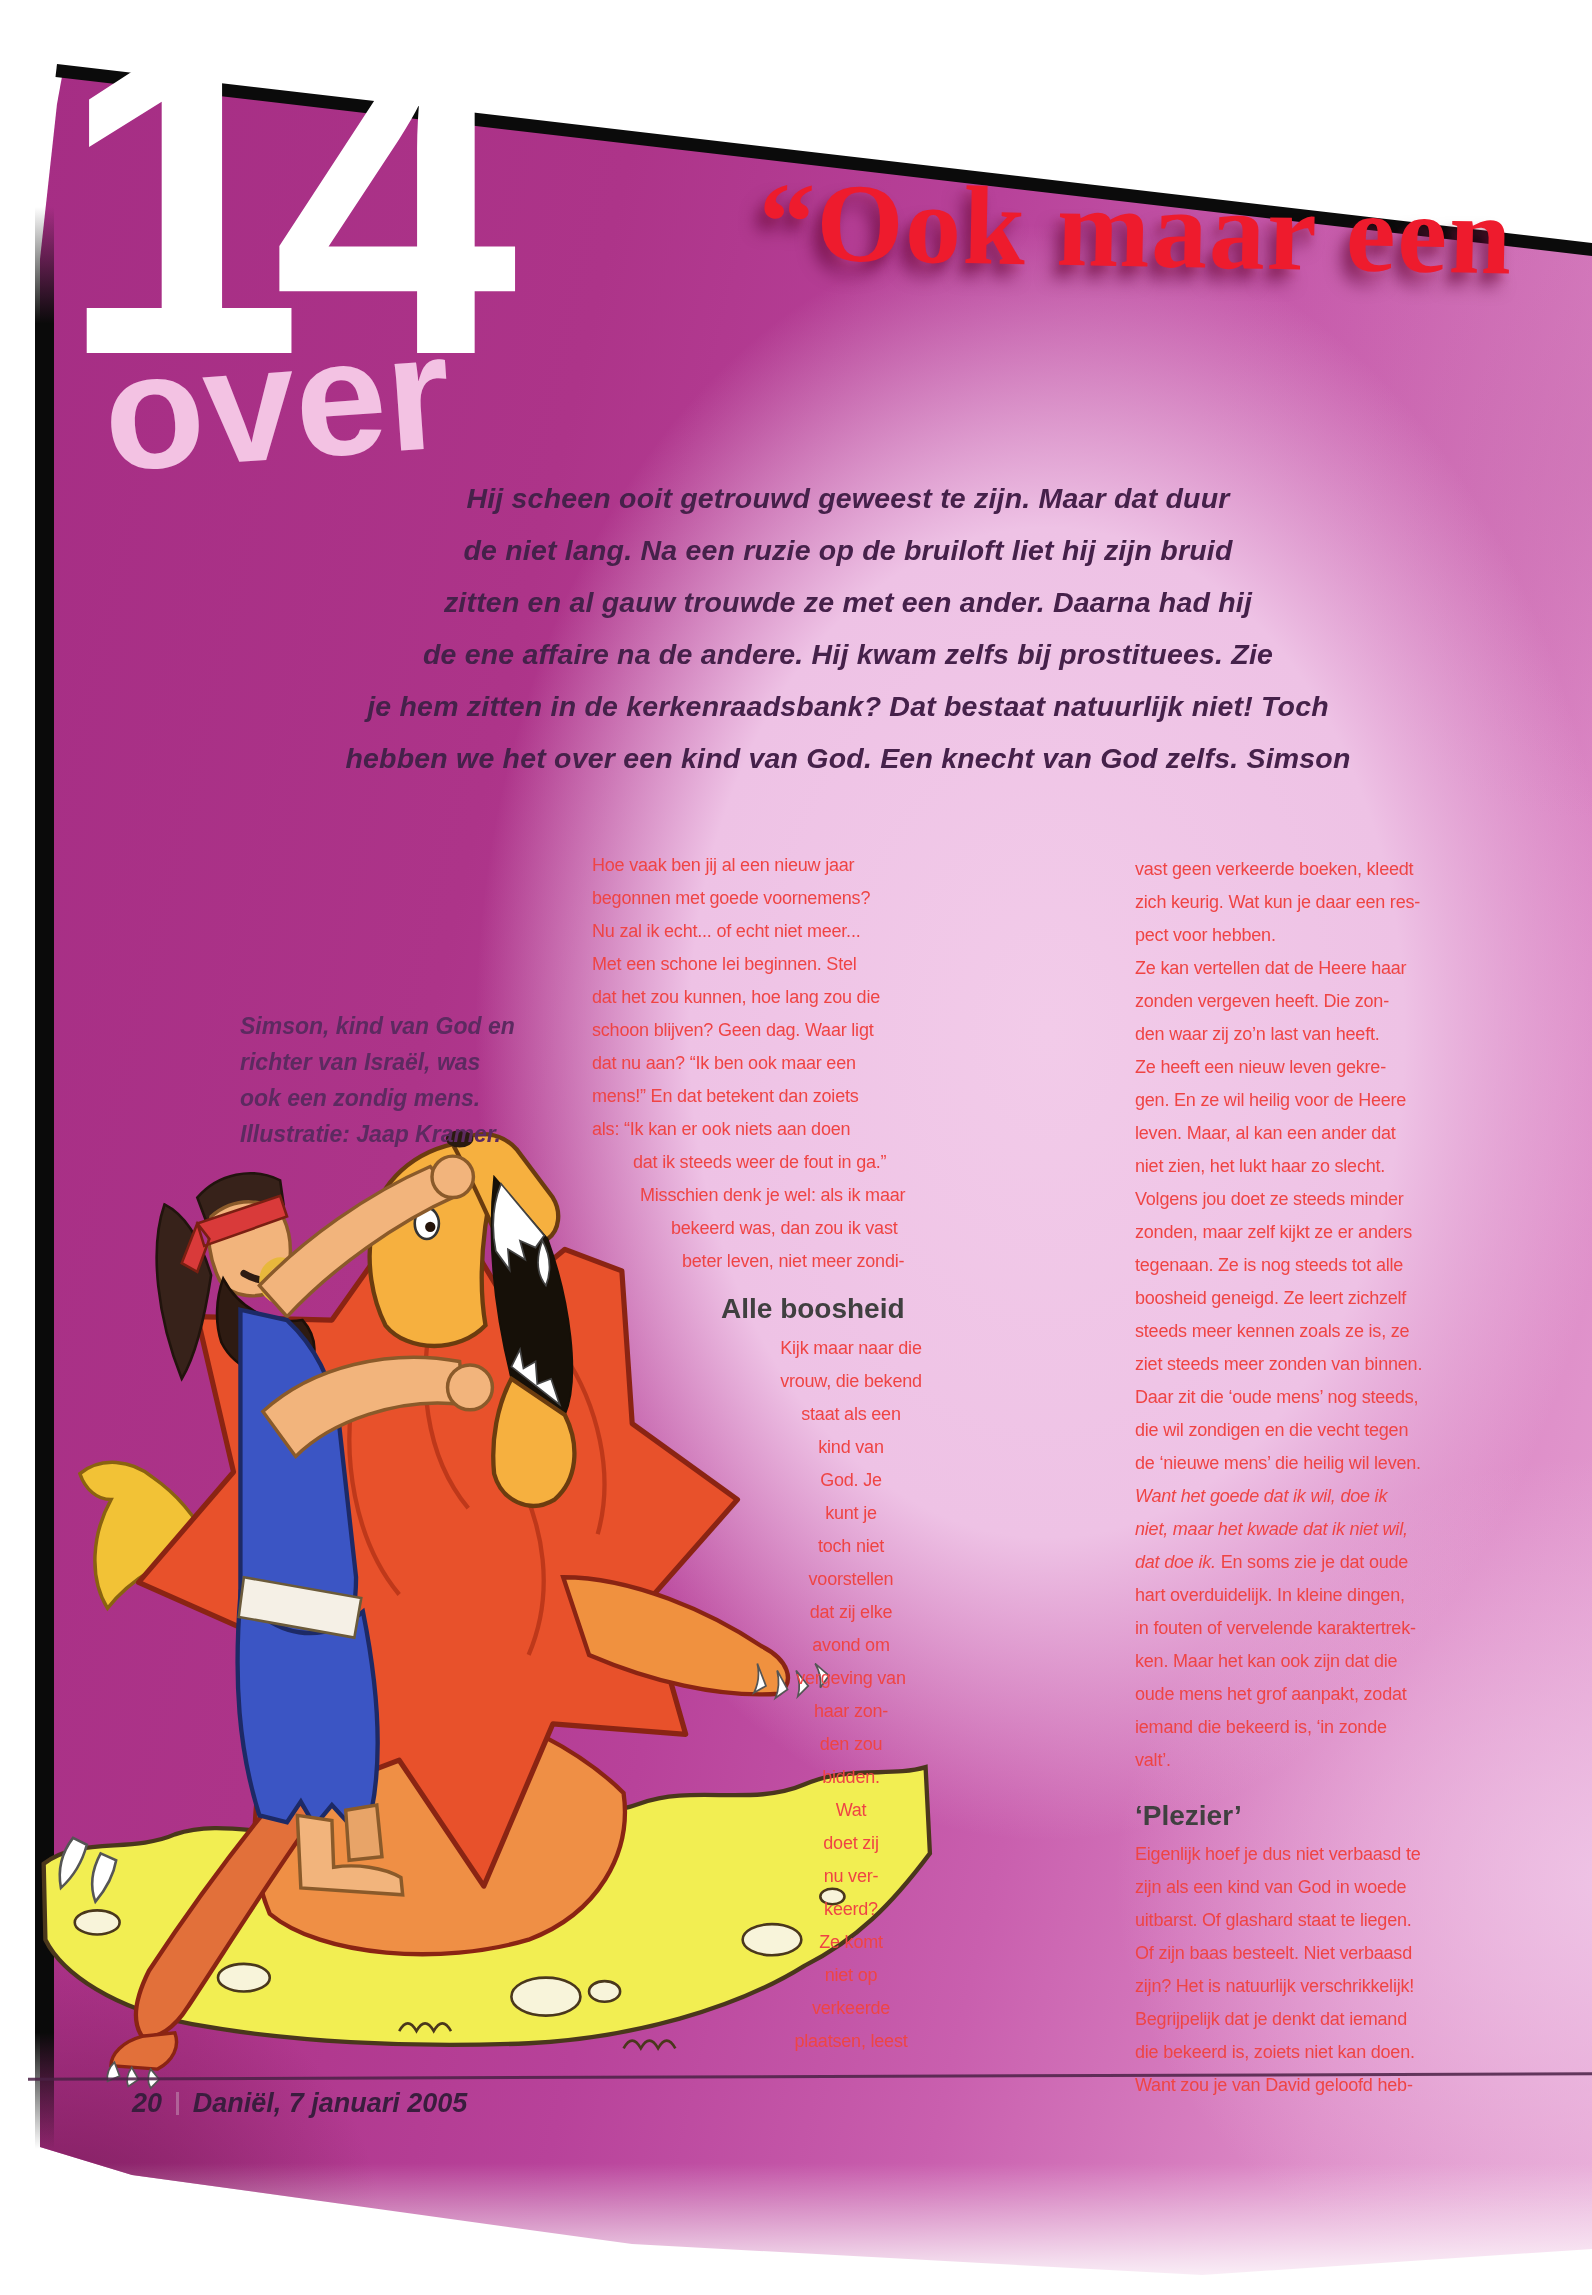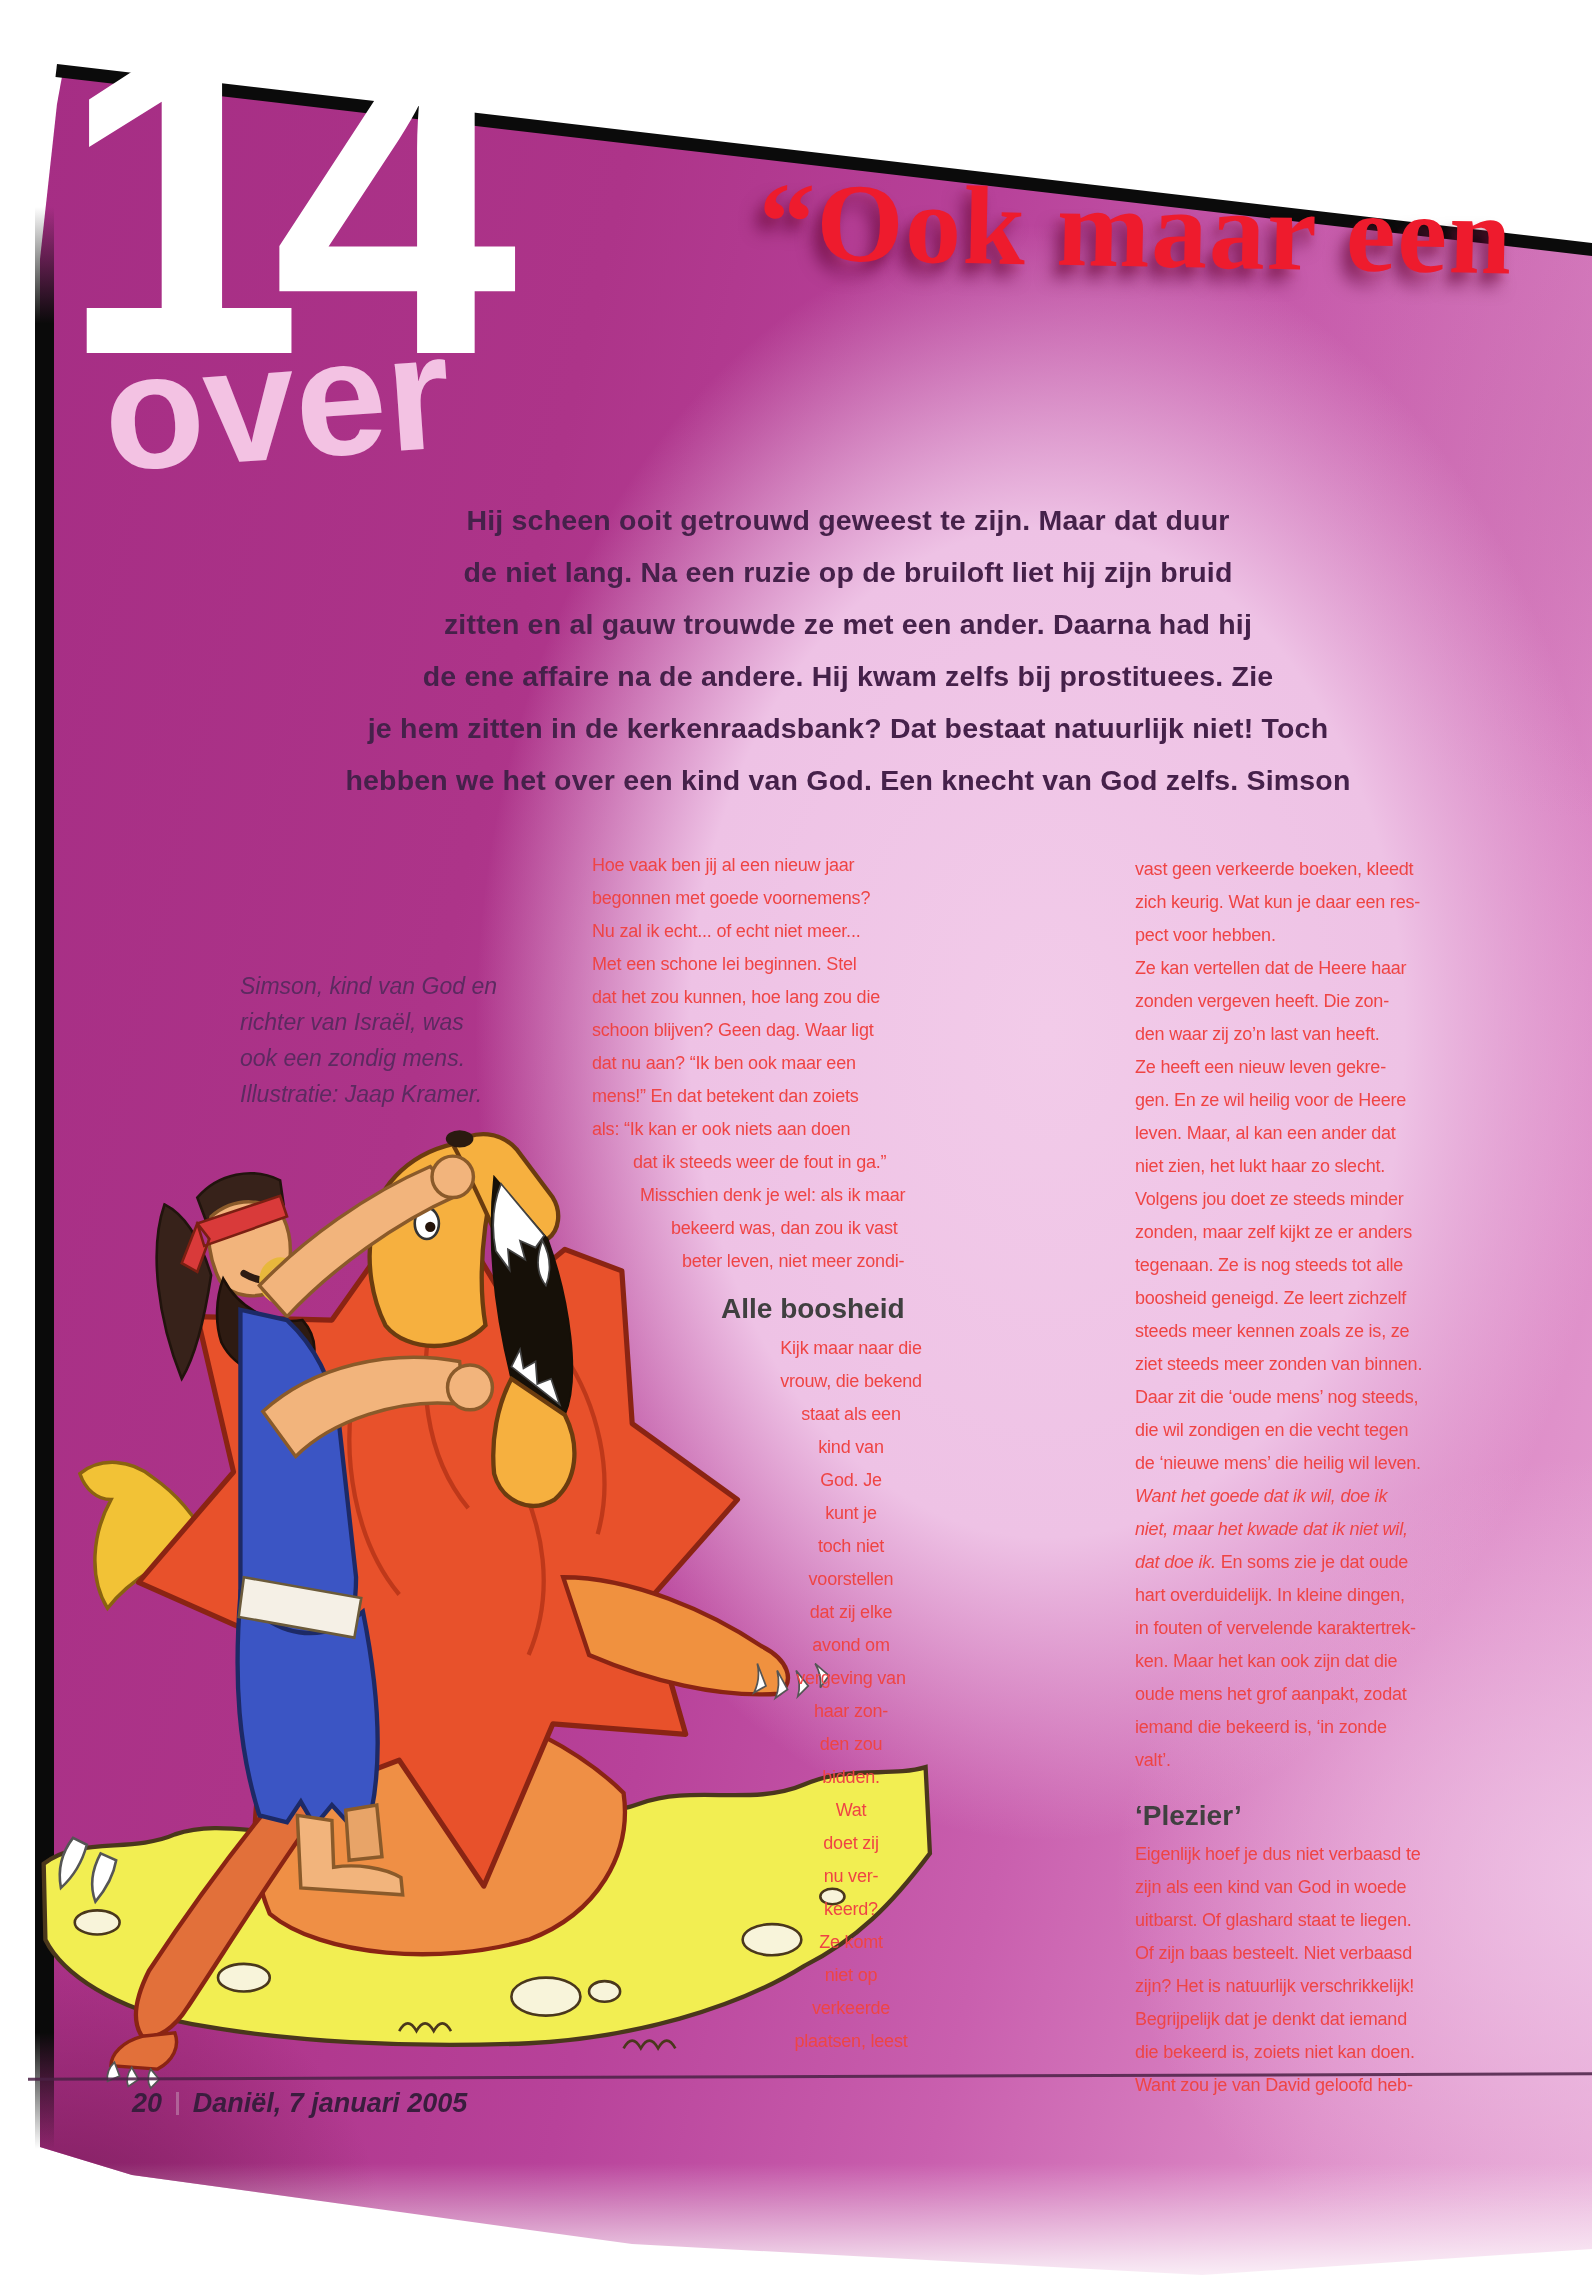--- a/index.html
+++ b/index.html
@@ -43,28 +43,28 @@
     transform:rotate(-4deg);transform-origin:left center;
   }
   .page-title{
     position:absolute;left:732px;top:157px;z-index:5;white-space:nowrap;
     font-family:"Liberation Serif",serif;font-weight:bold;font-size:112px;color:#ee1b2d;
     letter-spacing:1.7px;transform:rotate(1.1deg);transform-origin:left top;
     text-shadow:-8.6px 14px 15.5px rgba(90,0,50,.55),-4.3px 7px 7px rgba(150,30,70,.3);
   }
   
   .intro{
-    position:absolute;left:147px;top:494px;width:1346px;z-index:5;
-    font-size:28.5px;line-height:52px;font-weight:bold;color:#45214a;
+    position:absolute;left:147px;top:472px;width:1346px;z-index:5;
+    font-size:28.5px;line-height:52px;font-style:italic;font-weight:bold;color:#45214a;
     text-align:center;white-space:pre-line;letter-spacing:0.2px;
   }
   
   .caption{
-    position:absolute;left:212px;top:968px;width:311px;z-index:6;
-    font-size:23px;line-height:36px;font-style:italic;font-weight:normal;color:#5c2a60;
+    position:absolute;left:212px;top:1008px;width:311px;z-index:6;
+    font-size:23px;line-height:36px;font-style:italic;font-weight:bold;color:#5c2a60;
     white-space:pre-line;
   }
   
   .body-text{font-size:18px;line-height:33px;color:#ef4444;letter-spacing:-0.2px;}
   .prewrap{white-space:pre-line;}
   .align-right{text-align:center;}
   .col-middle{position:absolute;left:564px;top:849px;width:518px;z-index:6;}
   .col-right{position:absolute;left:1107px;top:853px;width:483px;z-index:6;}
   .indent-line.i1{padding-left:41px;}
   .indent-line.i2{padding-left:48px;}

